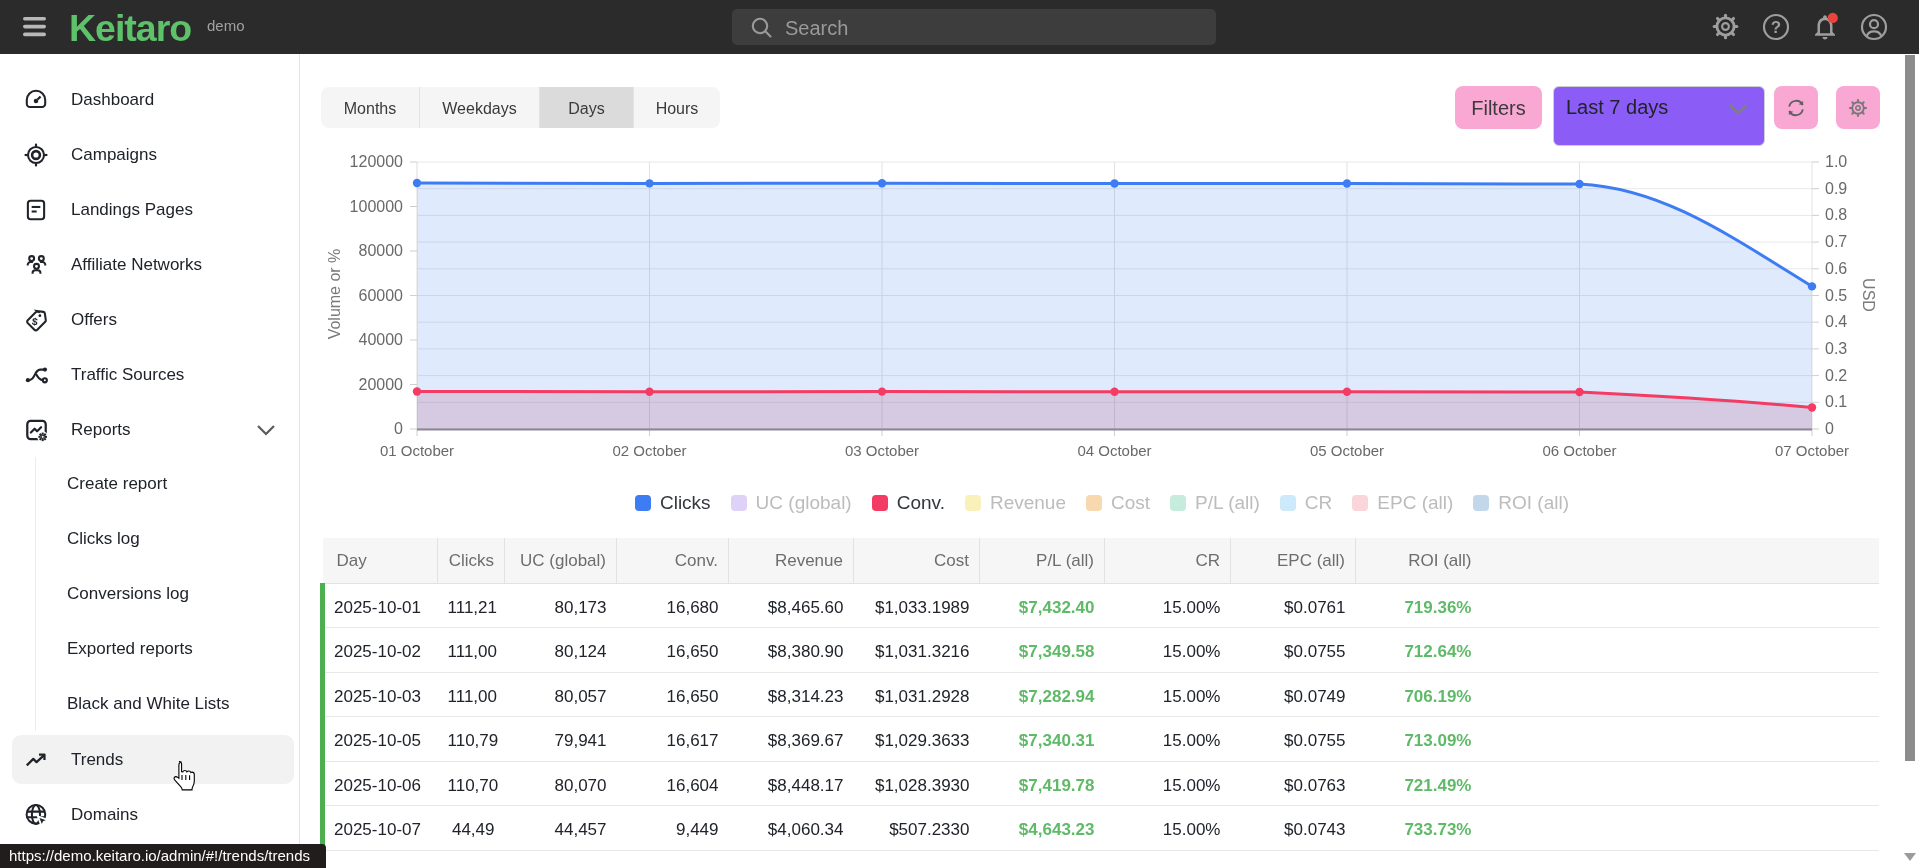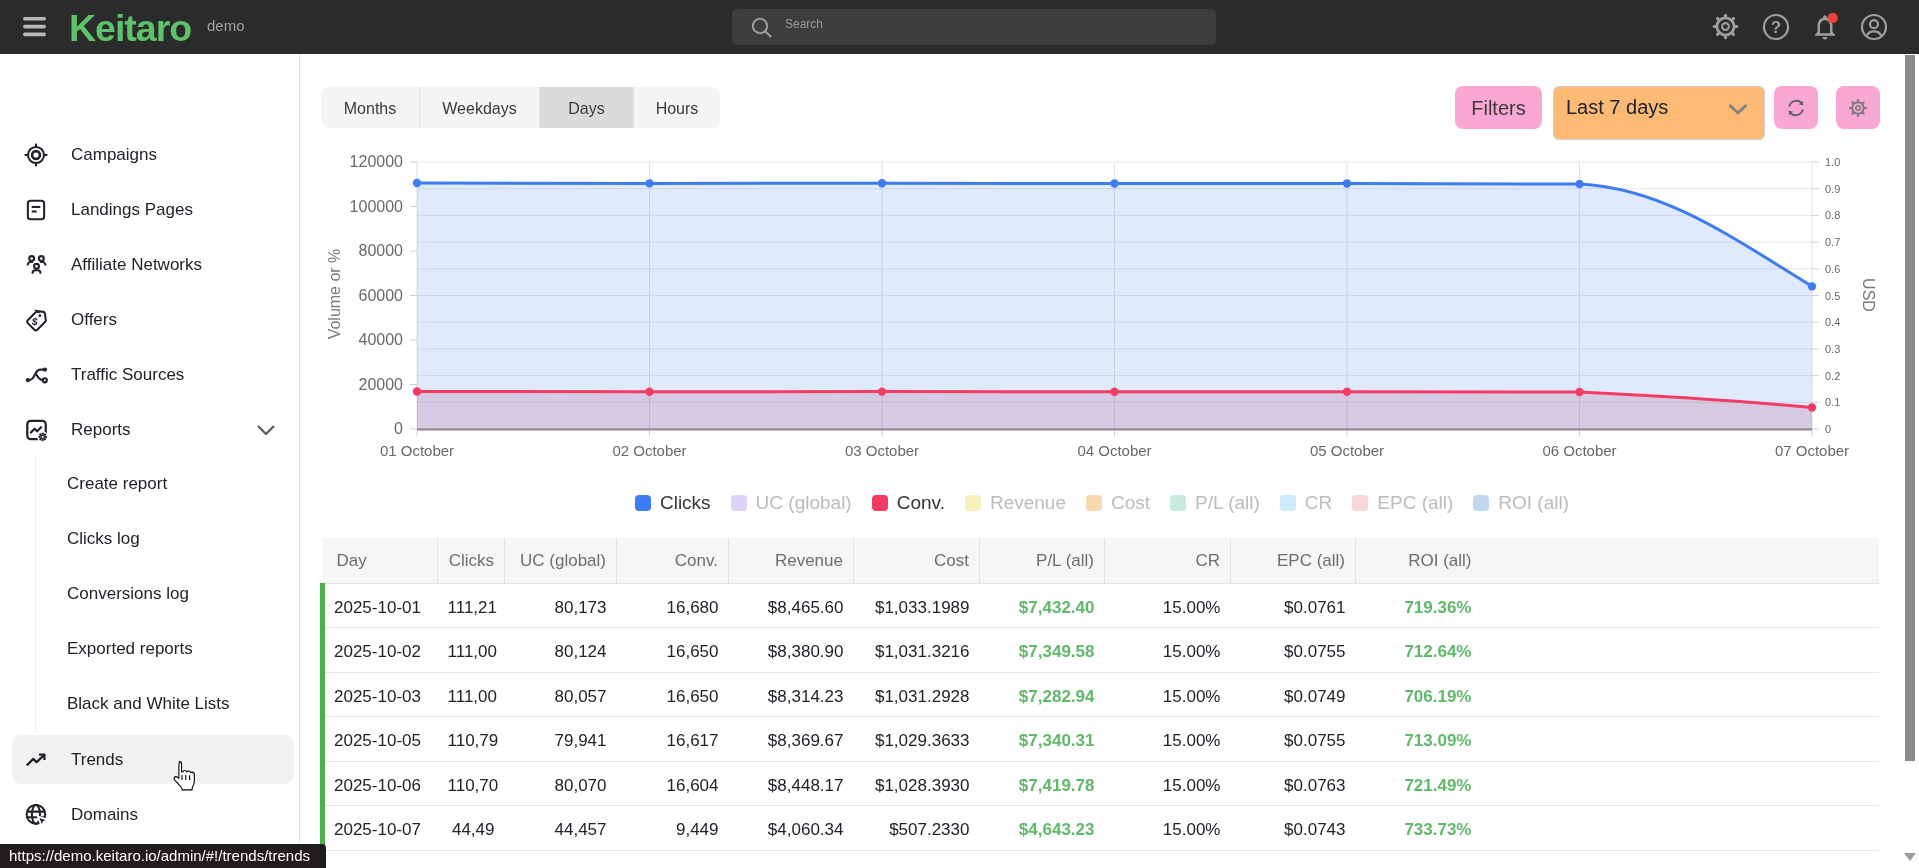--- a/index.html
+++ b/index.html
@@ -5,21 +5,21 @@
   * { margin:0; padding:0; box-sizing:border-box; }
   html,body { width:1919px; height:868px; overflow:hidden; background:#fff;
     font-family:"Liberation Sans", sans-serif; }
   .abs { position:absolute; }
 
   
   #topbar { position:absolute; left:0; top:0; width:1919px; height:54px; background:#2b2b2b; }
   #logo { position:absolute; left:69px; top:7px; color:#5ec26a; font-size:37.5px; font-weight:bold; letter-spacing:-1px; }
   #demo { position:absolute; left:207px; top:17px; color:#a0a0a0; font-size:15px;text-align:right; }
   #search { position:absolute; left:732px; top:9px; width:484px; height:36px; background:#3d3d3d; border-radius:5px; }
-  #search span { position:absolute; left:53px; top:8px; font-size:12px; color:#9a9a9a; }
+  #search span { position:absolute; left:53px; top:8px; font-size:20px; color:#9a9a9a; }
 
   
   #sidebar { position:absolute; left:0; top:54px; width:300px; height:814px; background:#fff; border-right:1px solid #e4e4e4; }
   .mi { position:absolute; left:0; width:300px; height:55px; }
   .mi .lbl { position:absolute; left:71px; top:50%; transform:translateY(-50%); font-size:17px; color:#20242a; }
   .mi svg { position:absolute; left:23px; top:50%; transform:translateY(-50%); }
   .sub { position:absolute; left:67px; transform:translateY(-50%); font-size:17px; color:#20242a; }
   #guide { position:absolute; left:35px; top:403px; width:1px; height:274px; background:#ececec; }
   #hl { position:absolute; left:12px; top:681px; width:282px; height:49px; background:#f2f2f2; border-radius:9px; }
   #tooltip { position:absolute; z-index:20; left:0; top:790px; width:326px; border-top-right-radius:4px; height:24px; background:#221d1d; color:#fdfdfd;
@@ -30,28 +30,28 @@
 
   
   #tabs { position:absolute; left:20px; top:33px; height:41px; display:flex; background:#f5f5f5; border-radius:8px; overflow:hidden; }
   .tab { font-size:16px; color:#3a3a3a; line-height:44px; text-align:center; border-right:1px solid #e3e3e3; }
   .tab:last-child { border-right:none; }
   .tab.sel { background:#dbdbdb; }
 
   
   .btn { position:absolute; top:32px; height:43px; background:#f9a8d4; border-radius:8px; }
   #filters { left:1154px; width:87px; font-size:20px; color:#3a3a3a; text-align:center; line-height:45px; }
-  #select { position:absolute; left:1252px; top:32px; width:212px; height:54px; background:#fdba74; border:1px solid #cfcfcf; border-radius:6px; }
+  #select { position:absolute; left:1252px; top:32px; width:212px; height:60px; background:#8b5cf6; border:1px solid #cfcfcf; border-radius:6px; }
   #select span { position:absolute; left:12px; top:9px; font-size:20px; color:#20242a; }
   #refreshbtn { left:1473px; width:44px; }
   #gearbtn { left:1535px; width:44px; }
 
   
   .ytick { position:absolute; font-size:16px; color:#696969; text-align:right; width:60px; transform:translateY(-50%); }
-  .ytick2 { position:absolute; font-size:11px; color:#696969; transform:translateY(-50%); }
+  .ytick2 { position:absolute; font-size:16px; color:#696969; transform:translateY(-50%); }
   .xtick { position:absolute; font-size:15px; color:#696969; transform:translateX(-50%); top:388px; }
   #yaxis-label { position:absolute; left:-16px; top:231px; width:100px; text-align:center; white-space:nowrap; font-size:16px; color:#7a7a7a; transform:rotate(-90deg); }
   #yaxis2-label { position:absolute; left:1550px; top:232px; font-size:16px; color:#7a7a7a; transform:rotate(90deg); }
 
   
   #legend { position:absolute; left:2px; top:438px; width:1598px; display:flex; justify-content:center; gap:20px; }
   .li { display:flex; align-items:center; gap:9px; font-size:19px; color:#bcbcbc; }
   .li .sw { width:16px; height:16px; border-radius:4px; }
   .li.on { color:#33383e; }
 
@@ -118,20 +118,28 @@
     <circle cx="18.2" cy="4.7" r="4.1" fill="#e8453c"></circle>
   </svg>
   <svg class="abs" style="left:1860px;top:13px" width="28" height="28" viewBox="0 0 28 28">
     <circle cx="14" cy="14" r="12" fill="none" stroke="#9e9e9e" stroke-width="2.2"></circle>
     <circle cx="14" cy="11.2" r="4" fill="none" stroke="#9e9e9e" stroke-width="2.2"></circle>
     <path d="M6.8,22.8 C8.1,19.3 10.8,18.3 14,18.3 S19.9,19.3 21.2,22.8" fill="none" stroke="#9e9e9e" stroke-width="2.2"></path>
   </svg>
 </div>
 
 <div id="sidebar">
+  <div class="mi" style="top:18px">
+    <svg width="26" height="26" viewBox="0 0 24 24" fill="none" stroke="#20242a" stroke-width="1.9">
+      <path d="M3.5,12 a8.5,8.5 0 0 1 17,0 v3.6 a2.9,2.9 0 0 1 -2.9,2.9 h-11.2 a2.9,2.9 0 0 1 -2.9,-2.9 z"></path>
+      <circle cx="12" cy="13" r="2.1" fill="#20242a" stroke="none"></circle>
+      <line x1="13.4" y1="11.6" x2="16.2" y2="8.8" stroke-width="2.1"></line>
+    </svg>
+    <div class="lbl">Dashboard</div>
+  </div>
   <div class="mi" style="top:73px">
     <svg width="26" height="26" viewBox="0 0 24 24" fill="none" stroke="#20242a">
       <circle cx="12" cy="12" r="7.4" stroke-width="1.9"></circle>
       <circle cx="12" cy="12" r="3.6" stroke-width="2.4"></circle>
       <line x1="12" y1="1.5" x2="12" y2="4.5" stroke-width="2"></line>
       <line x1="12" y1="19.5" x2="12" y2="22.5" stroke-width="2"></line>
       <line x1="1.5" y1="12" x2="4.5" y2="12" stroke-width="2"></line>
       <line x1="19.5" y1="12" x2="22.5" y2="12" stroke-width="2"></line>
     </svg>
     <div class="lbl">Campaigns</div>

